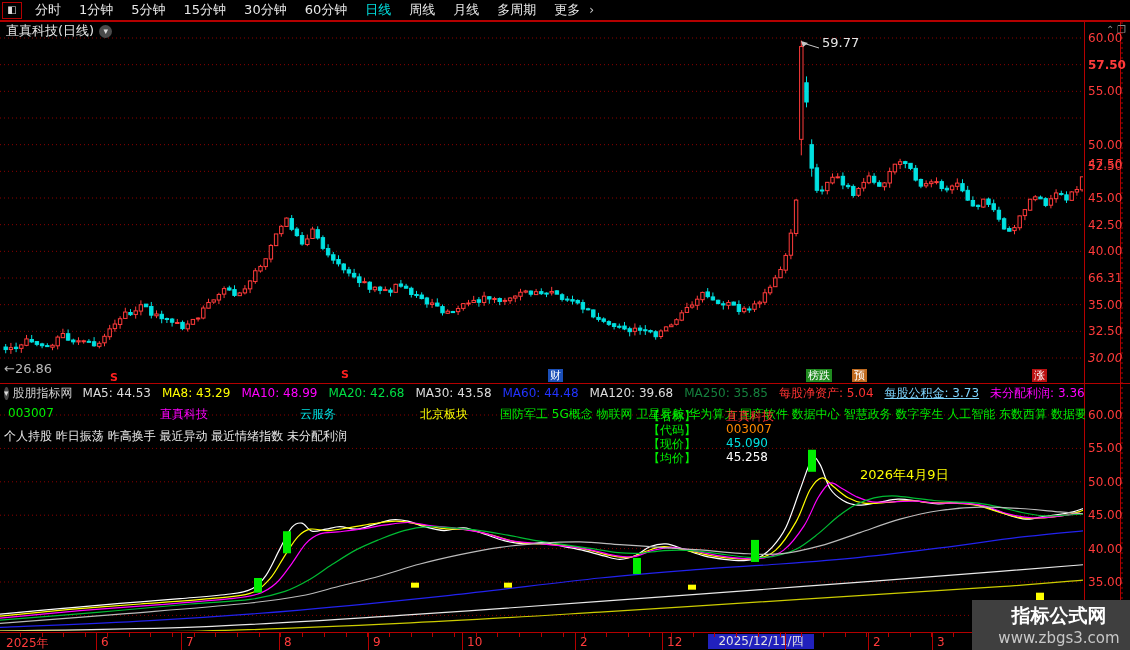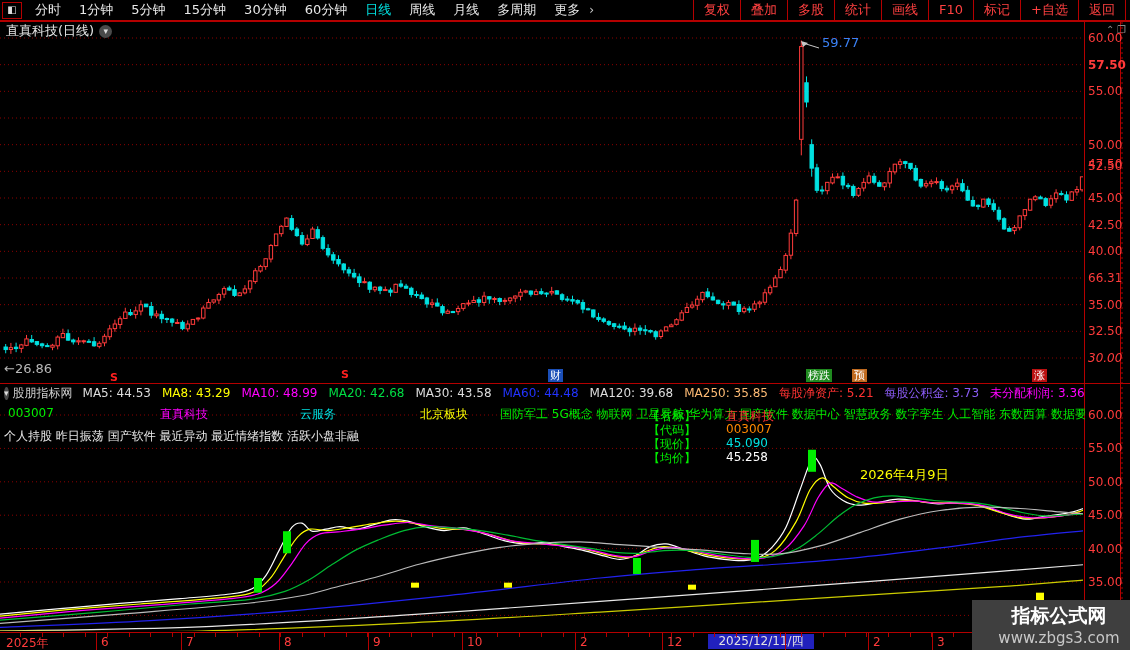--- a/index.html
+++ b/index.html
@@ -45,21 +45,21 @@
   .x-sep{position:absolute;top:0;width:1px;height:17px;background:#b40000;}
   .x-tick{position:absolute;top:0;width:1px;height:4px;background:#b40000;}
   #x-highlight{position:absolute;left:708px;top:1px;width:106px;height:15px;background:#2121bd;
     color:#e2e2e2;font-size:12px;text-align:center;line-height:15px;}
   
   #watermark{position:absolute;left:972px;top:600px;width:174px;height:50px;background:#3f3f3f;
     z-index:9;text-align:center;}
   #wm1{color:#ffffff;font-size:19px;font-weight:bold;margin-top:3px;}
   #wm2{color:#c8c8c8;font-size:15px;}
   #date-note{position:absolute;left:860px;top:466px;color:#ffff00;font-size:13px;z-index:4;}
-  #peak-label{position:absolute;left:822px;top:35px;color:#3b82f6;font-size:13px;z-index:4;}
+  #peak-label{position:absolute;left:822px;top:35px;color:#e5e5e5;font-size:13px;z-index:4;}
   #low-label{position:absolute;left:4px;top:361px;color:#b8b8b8;font-size:13px;z-index:4;}
   svg{position:absolute;left:0;top:0;z-index:1;}
   #right-strip{position:absolute;left:1120px;top:22px;width:10px;height:610px;z-index:3;}
   .pane-ico{position:absolute;color:#888;font-size:10px;z-index:4;}
 </style>
 </head>
 <body>
 
 <div id="screen">
 
@@ -548,31 +548,20 @@
         <span class="period-tab">15分钟</span>
         <span class="period-tab">30分钟</span>
         <span class="period-tab">60分钟</span>
         <span class="period-tab active">日线</span>
         <span class="period-tab">周线</span>
         <span class="period-tab">月线</span>
         <span class="period-tab">多周期</span>
         <span class="period-tab">更多</span>
         <span class="more-arrow">›</span>
     </div>
-    <div id="tb-right">
-        <span class="tb-btn">复权</span>
-        <span class="tb-btn">叠加</span>
-        <span class="tb-btn">多股</span>
-        <span class="tb-btn">统计</span>
-        <span class="tb-btn">画线</span>
-        <span class="tb-btn">F10</span>
-        <span class="tb-btn">标记</span>
-        <span class="tb-btn">+自选</span>
-        <span class="tb-btn">返回</span>
-      </div>
   </div>
 
   <div id="title-row">
     <span id="chart-title">直真科技(日线)</span>
     <span class="circle-ico">▾</span>
   </div>
   <span class="pane-ico" style="left:1106px;top:24px;">⌃</span>
   <span class="pane-ico" style="left:1117px;top:24px;">❐</span>
 
   <div class="rline" style="left:0;top:383px;width:1130px;height:1px;"></div>
@@ -586,32 +575,32 @@
   <div id="ma-bar">
     <span class="circle-ico" style="margin-left:4px;">▾</span>
     <span id="site-name">股朋指标网</span>
   <span class="ma-item" style="color: rgb(221, 221, 221);">MA5: 44.53</span>
       <span class="ma-item" style="color: rgb(255, 255, 0);">MA8: 43.29</span>
       <span class="ma-item" style="color: rgb(255, 0, 255);">MA10: 48.99</span>
       <span class="ma-item" style="color: rgb(0, 221, 68);">MA20: 42.68</span>
       <span class="ma-item" style="color: rgb(221, 221, 221);">MA30: 43.58</span>
       <span class="ma-item" style="color: rgb(34, 51, 255);">MA60: 44.48</span>
       <span class="ma-item" style="color: rgb(221, 221, 221);">MA120: 39.68</span>
-      <span class="ma-item" style="color: #fdba74;">MA250: 35.85</span>
-      <span class="ma-item" style="color: rgb(255, 50, 50);">每股净资产: 5.21</span>
-      <span class="ma-item" style="color: #8b5cf6;">每股公积金: 3.73</span>
+      <span class="ma-item" style="color: #15803d;">MA250: 35.85</span>
+      <span class="ma-item" style="color: rgb(255, 50, 50);">每股净资产: 5.04</span>
+      <span class="ma-item" style="color: #7dd3fc; text-decoration: underline;">每股公积金: 3.73</span>
       <span class="ma-item" style="color: rgb(255, 0, 255);">未分配利润: 3.36</span>
     </div>
 
   <span class="info-txt" style="left:8px;top:406px;color:#00ee00;">003007</span>
   <span class="info-txt" style="left:160px;top:406px;color:#ff00ff;">直真科技</span>
   <span class="info-txt" style="left:300px;top:406px;color:#00e1e1;">云服务</span>
   <span class="info-txt" style="left:420px;top:406px;color:#ffff00;">北京板块</span>
   <span class="info-txt" style="left:500px;top:406px;color:#00ee00;max-width:585px;overflow:hidden;">国防军工 5G概念 物联网 卫星导航 华为算力 国产软件 数据中心 智慧政务 数字孪生 人工智能 东数西算 数据要素 6G概念 算</span>
-  <span class="info-txt" style="left:4px;top:428px;color:#e8e8e8;">个人持股 昨日振荡 国产软件 最近异动 最近情绪指数 活跃小盘非融</span>
+  <span class="info-txt" style="left:4px;top:428px;color:#e8e8e8;">个人持股 昨日振荡 昨高换手 最近异动 最近情绪指数 未分配利润</span>
 
   <div id="date-note">2026年4月9日</div>
 
   <div id="x-axis">
     <span class="x-month" style="left:6px;">2025年</span>
     <div id="x-highlight">2025/12/11/四</div>
   <div class="x-sep" style="left: 96px;"></div>
       <div class="x-sep" style="left: 181px;"></div>
       <div class="x-sep" style="left: 279px;"></div>
       <div class="x-sep" style="left: 368px;"></div>

